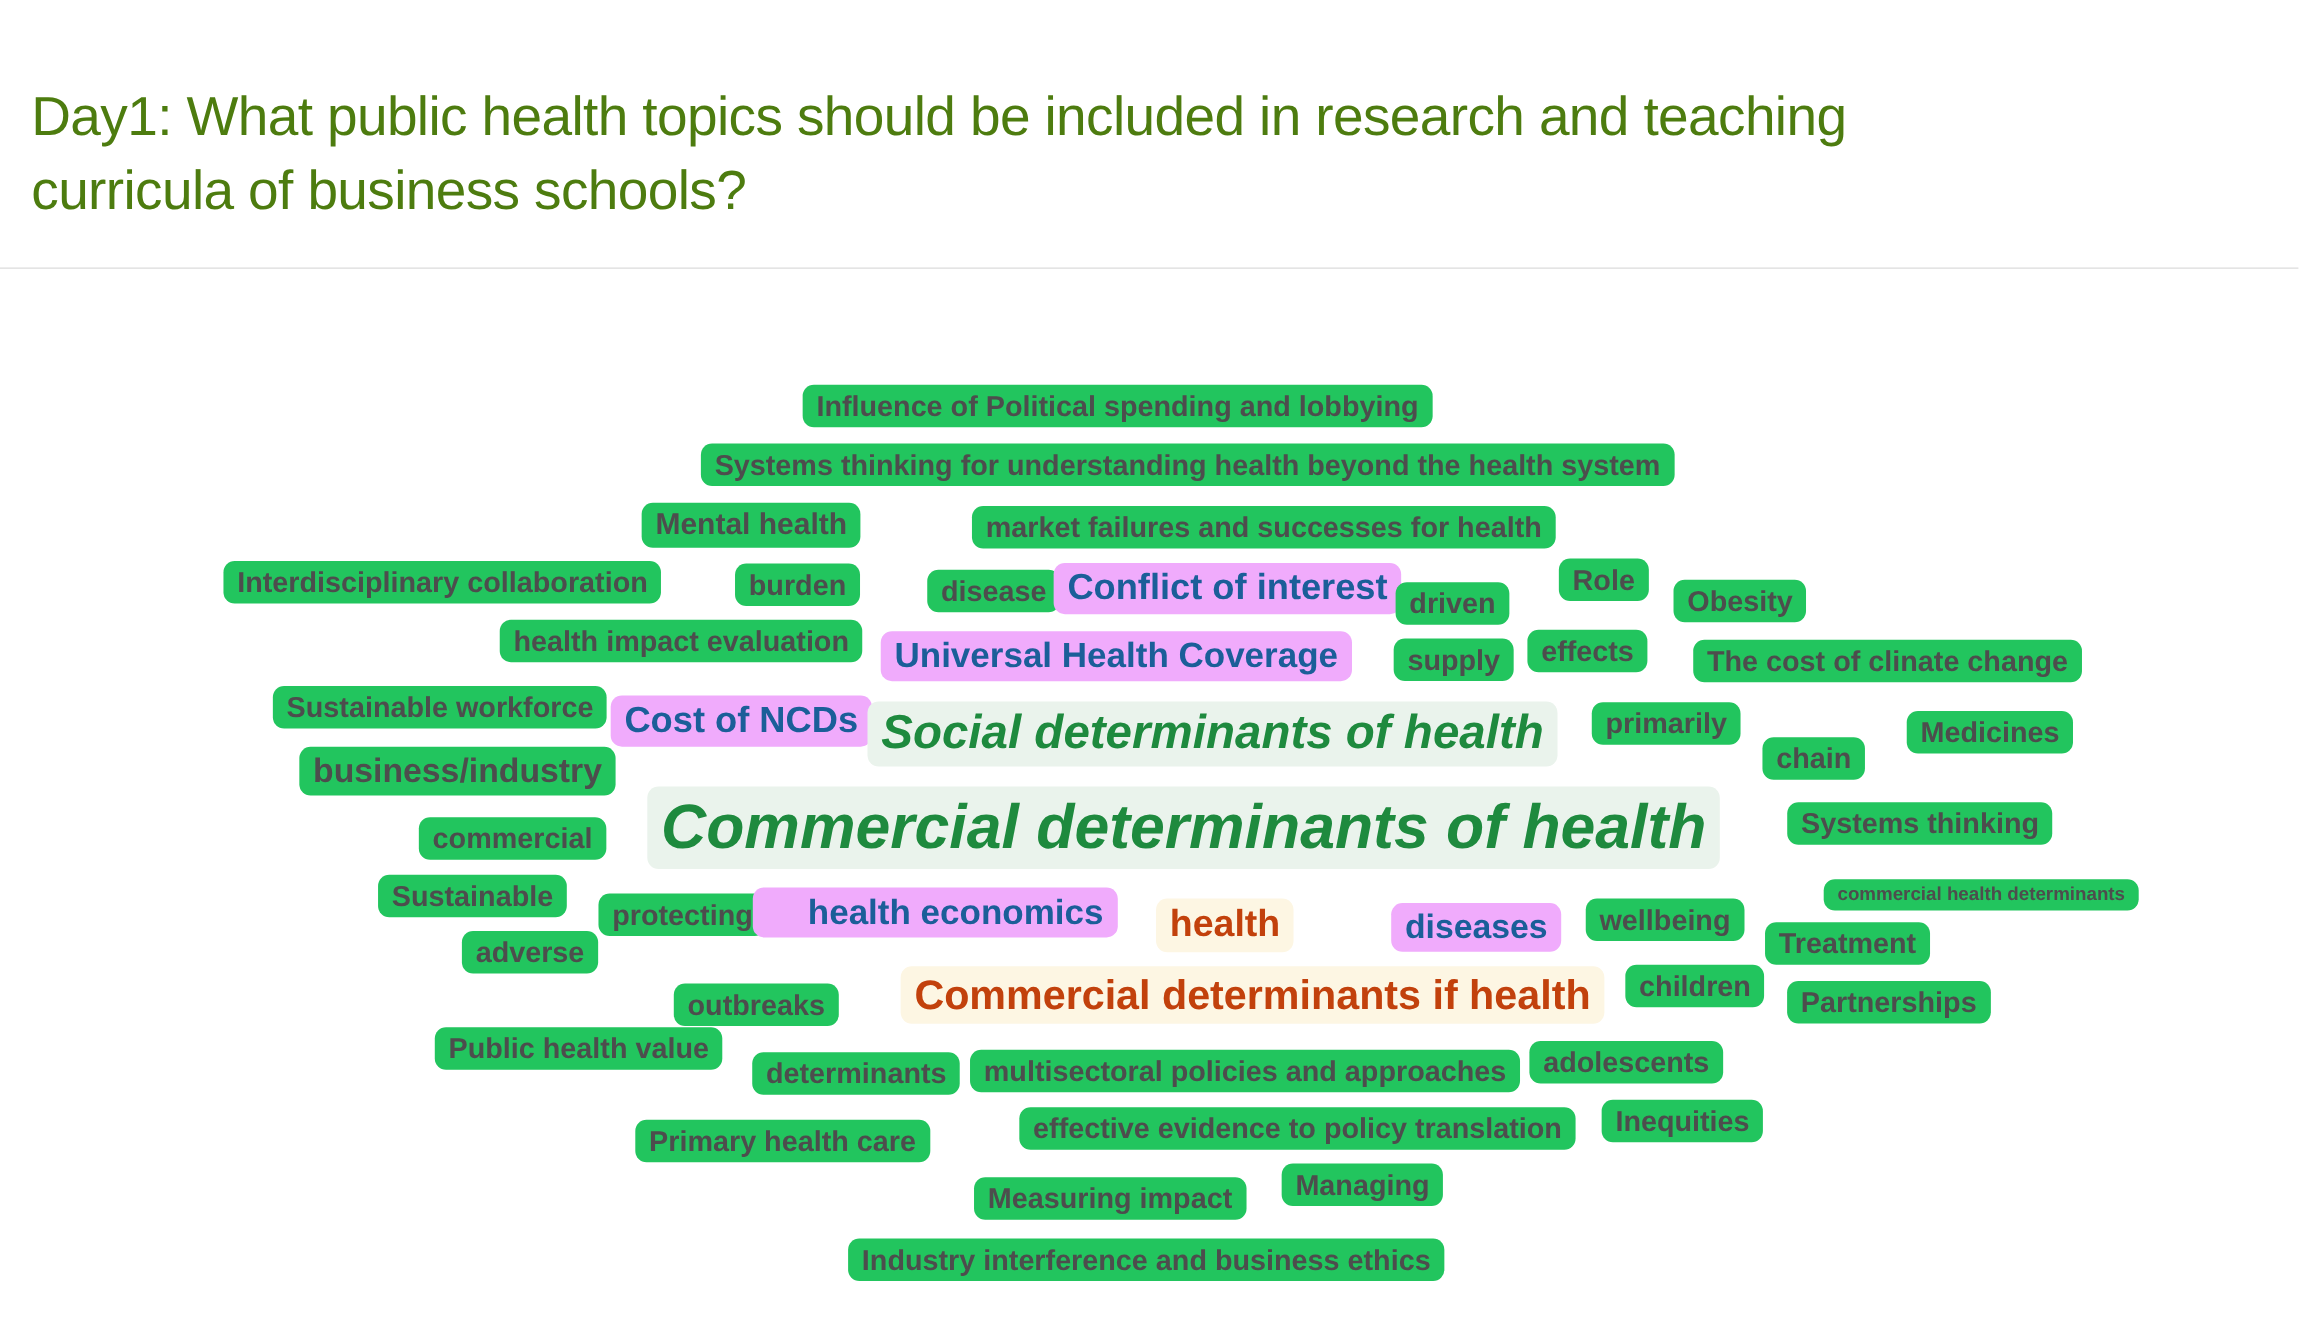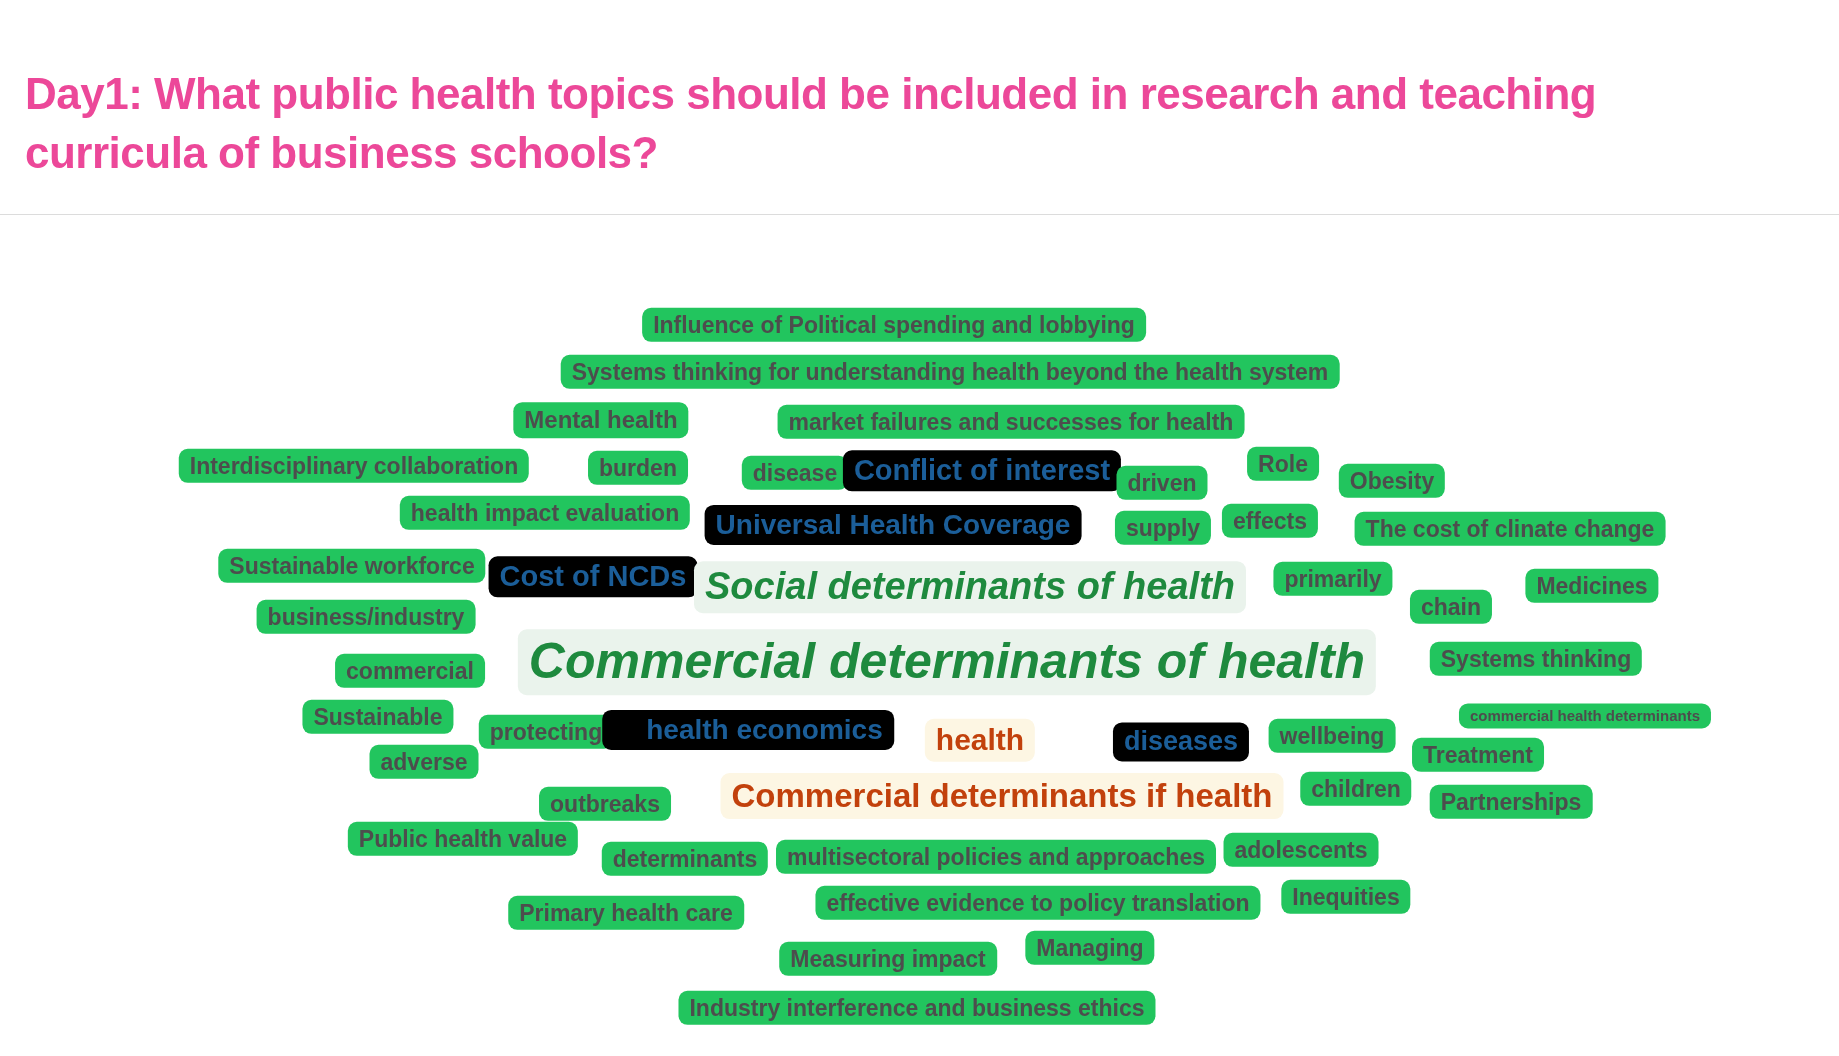--- a/index.html
+++ b/index.html
@@ -15,22 +15,22 @@
     overflow: hidden;
     background: #ffffff;
   }
   .title {
     position: absolute;
     left: 25px;
     top: 36px;
     width: 1700px;
     font-size: 44px;
     line-height: 1.32;
-    font-weight: 700;
-    color: #ec4899;
+    font-weight: 400;
+    color: #4d7c0f;
     letter-spacing: -0.5px;
   }
   .divider {
     position: absolute;
     left: 0;
     top: 214px;
     width: 1839px;
     height: 1px;
     background: #dcdcdc;
   }
@@ -44,21 +44,21 @@
   .word {
     position: absolute;
     transform: translate(-50%, -50%);
     white-space: nowrap;
     font-weight: 700;
     line-height: 1.15;
     padding: 4px 11px;
     border-radius: 9px;
   }
   .word.gray   { color: #4d4d4d; background: #22c55e; }
-  .word.blue   { color: #1b5e99; background: #000000; }
+  .word.blue   { color: #1b5e99; background: #f0abfc; }
   .word.green  { color: #1e8a3e; background: #eaf3ec; font-style: italic; }
   .word.yellow { color: #c2410c; background: #fdf6e3; }
 </style>
 </head>
 <body>
 
 <div class="page">
   <h1 class="title"><span>Day1: What public health topics should be included in research and teaching</span><br><span>curricula of business schools?</span></h1>
   <div class="divider"></div>
   <div class="cloud" id="cloud">
@@ -77,21 +77,21 @@
       <span class="word blue" style="left: 893px; top: 310px; font-size: 28px;">Universal Health Coverage</span>
       <span class="word gray" style="left: 1163px; top: 313px; font-size: 23px;">supply</span>
       <span class="word gray" style="left: 1270px; top: 306px; font-size: 23px;">effects</span>
       <span class="word gray" style="left: 1510px; top: 314px; font-size: 23px;">The cost of clinate change</span>
       <span class="word gray" style="left: 352px; top: 351px; font-size: 23px;">Sustainable workforce</span>
       <span class="word blue" style="left: 593px; top: 362px; font-size: 29px;">Cost of NCDs</span>
       <span class="word green" style="left: 970px; top: 372px; font-size: 38px;">Social determinants of health</span>
       <span class="word gray" style="left: 1333px; top: 364px; font-size: 23px;">primarily</span>
       <span class="word gray" style="left: 1451px; top: 392px; font-size: 23px;">chain</span>
       <span class="word gray" style="left: 1592px; top: 371px; font-size: 23px;">Medicines</span>
-      <span class="word gray" style="left: 366px; top: 402px; font-size: 23px;">business/industry</span>
+      <span class="word gray" style="left: 366px; top: 402px; font-size: 27px;">business/industry</span>
       <span class="word gray" style="left: 410px; top: 456px; font-size: 23px;">commercial</span>
       <span class="word green" style="left: 947px; top: 447px; font-size: 50px;">Commercial determinants of health</span>
       <span class="word gray" style="left: 1536px; top: 444px; font-size: 23px;">Systems thinking</span>
       <span class="word gray" style="left: 1585px; top: 501px; font-size: 15px; text-align: right;">commercial health determinants</span>
       <span class="word gray" style="left: 378px; top: 502px; font-size: 23px;">Sustainable</span>
       <span class="word gray" style="left: 546px; top: 517px; font-size: 23px;">protecting</span>
       <span class="word blue" style="left: 748px; top: 515px; font-size: 28px; padding-left: 44px;">health economics</span>
       <span class="word yellow" style="left: 980px; top: 525px; font-size: 30px;">health</span>
       <span class="word blue" style="left: 1181px; top: 527px; font-size: 27px;">diseases</span>
       <span class="word gray" style="left: 1332px; top: 521px; font-size: 23px;">wellbeing</span>

